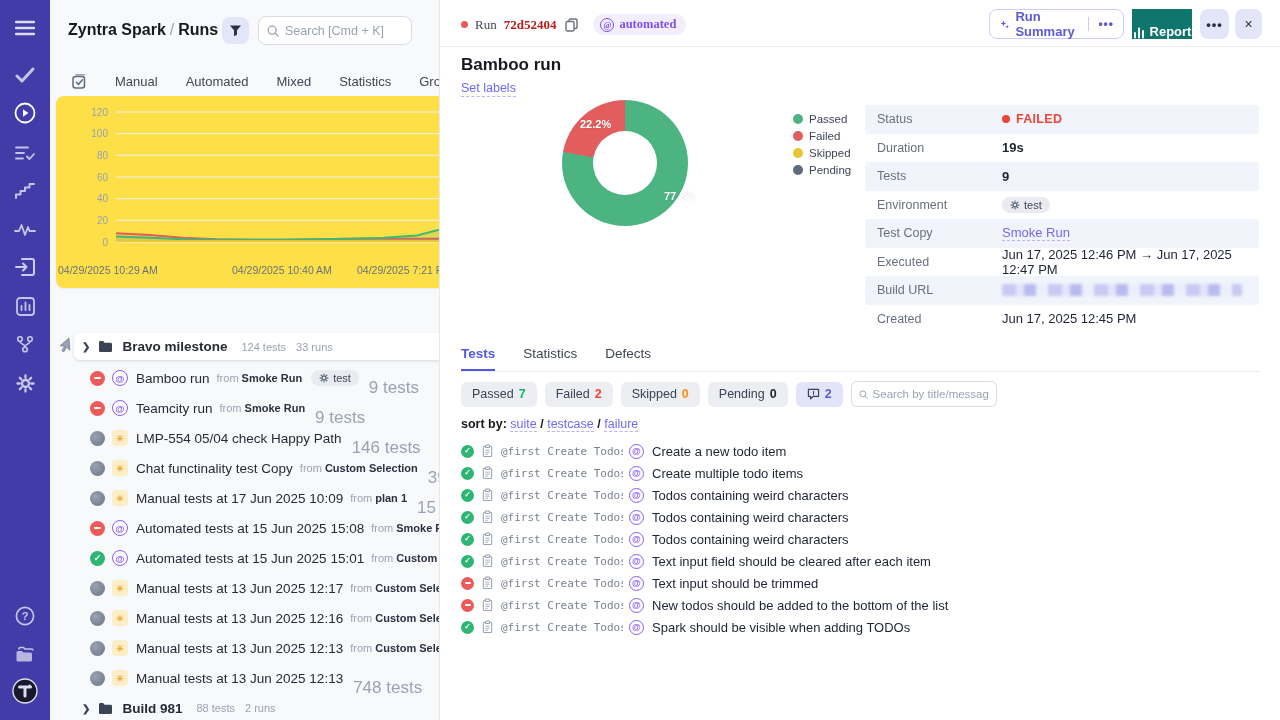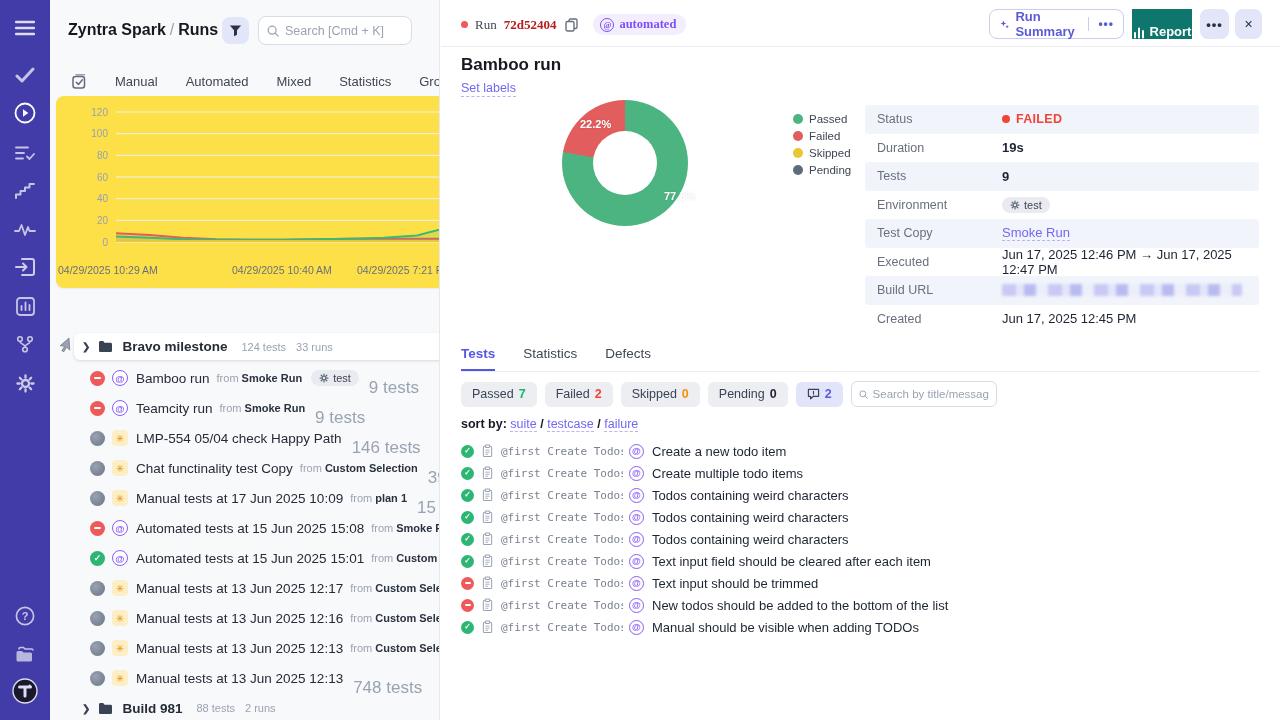--- a/index.html
+++ b/index.html
@@ -638,17 +638,17 @@
         </div>
         <div class="test-row">
           <span class="st-ic st-passed">✓</span>
           <svg class="clip-ic" width="13" height="14" viewBox="0 0 14 15">
             <rect x="2.5" y="2.5" width="9" height="11" rx="1.5" fill="none" stroke="#98A1B2" stroke-width="1.1"></rect>
             <rect x="4.7" y="1" width="4.6" height="2.8" rx="0.9" fill="#fff" stroke="#98A1B2" stroke-width="1.1"></rect>
             <path d="M4.7 6.6h4.6M4.7 8.8h4.6M4.7 11h3" stroke="#98A1B2" stroke-width="0.9"></path>
           </svg>
           <span class="suite-path">@first Create Todos...</span>
           <span class="kind-ic kind-auto">@</span>
-          <span class="test-title">Manual should be visible when adding TODOs</span>
+          <span class="test-title">Spark should be visible when adding TODOs</span>
         </div>
       </div>
   </section>
 </div>
 
 </body></html>

